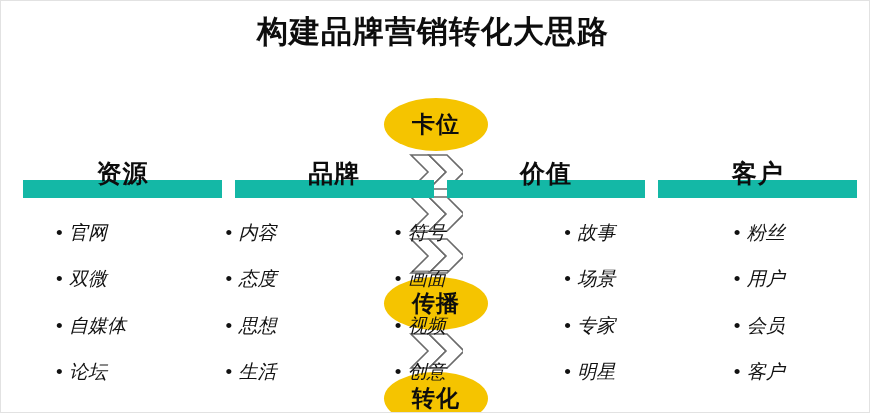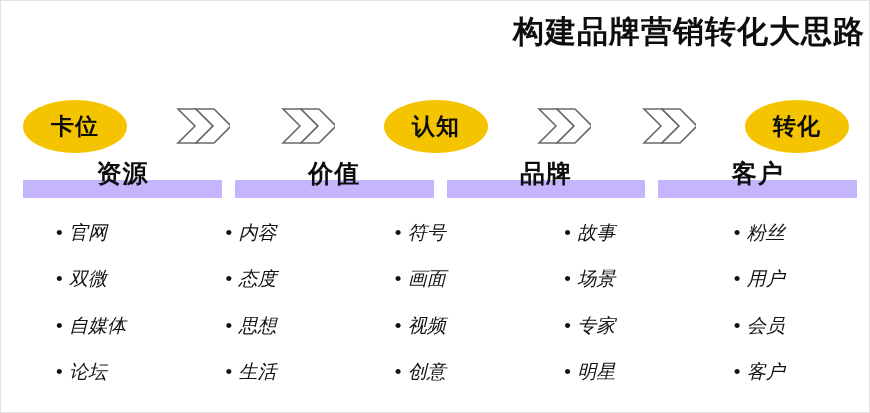--- a/index.html
+++ b/index.html
@@ -19,39 +19,40 @@
     box-sizing: border-box;
     overflow: hidden;
   }
 
   
   #title {
     position: absolute;
     left: 0;
     top: 11px;
     width: 864px;
-    text-align: right;
+    text-align: center;
     font-size: 31px;
     font-weight: bold;
     color: #0d0d0d;
     letter-spacing: 1px;
     line-height: 40px;
     white-space: nowrap;
   }
 
   
   #stage-row {
     position: absolute;
     left: 22px;
     top: 97px;
     width: 826px;
     height: 56px;
     display: flex;
     align-items: center;
     justify-content: space-between;
+    flex-direction: column;
   }
   .stage-cell {
     display: flex;
     align-items: center;
     flex: 0 0 auto;
   }
   .stage-ellipse {
     width: 104px;
     height: 53px;
     border-radius: 50%;
@@ -86,21 +87,21 @@
     top: 179px;
     width: 834px;
     height: 18px;
     display: flex;
     gap: 13px;
   }
   .header-cell {
     position: relative;
     flex: 1 1 0;
     height: 18px;
-    background: #c4b5fd;
+    background: #14b8a6;
   }
   .header-label {
     position: absolute;
     left: 0;
     width: 100%;
     top: -22px;
     text-align: center;
     font-size: 25px;
     font-weight: bold;
     color: #0d0d0d;
@@ -173,33 +174,33 @@
     </div>
 
 
     <div class="chevrons">
       <svg width="54" height="40" viewBox="0 0 54 40" aria-hidden="true">
         <polygon points="2,3 20,3 37,20 20,37 2,37 19,20" fill="#ffffff" stroke="#6b6b6b" stroke-width="1.6" stroke-linejoin="miter"></polygon>
         <polygon points="20,3 38,3 55,20 38,37 20,37 37,20" fill="#ffffff" stroke="#6b6b6b" stroke-width="1.6" stroke-linejoin="miter"></polygon>
       </svg>
     </div>
 
-    <div class="stage-cell">
-      <div class="stage-ellipse">
-        <span class="stage-label">认知</span>
-      </div>
-    </div>
 
     <div class="chevrons">
       <svg width="54" height="40" viewBox="0 0 54 40" aria-hidden="true">
         <polygon points="2,3 20,3 37,20 20,37 2,37 19,20" fill="#ffffff" stroke="#6b6b6b" stroke-width="1.6" stroke-linejoin="miter"></polygon>
         <polygon points="20,3 38,3 55,20 38,37 20,37 37,20" fill="#ffffff" stroke="#6b6b6b" stroke-width="1.6" stroke-linejoin="miter"></polygon>
       </svg>
     </div>
 
+    <div class="stage-cell">
+      <div class="stage-ellipse">
+        <span class="stage-label">传播</span>
+      </div>
+    </div>
 
     <div class="chevrons">
       <svg width="54" height="40" viewBox="0 0 54 40" aria-hidden="true">
         <polygon points="2,3 20,3 37,20 20,37 2,37 19,20" fill="#ffffff" stroke="#6b6b6b" stroke-width="1.6" stroke-linejoin="miter"></polygon>
         <polygon points="20,3 38,3 55,20 38,37 20,37 37,20" fill="#ffffff" stroke="#6b6b6b" stroke-width="1.6" stroke-linejoin="miter"></polygon>
       </svg>
     </div>
 
     <div class="stage-cell">
       <div class="stage-ellipse">
@@ -207,24 +208,24 @@
       </div>
     </div>
 
   </div>
 
   <div id="header-row">
     <div class="header-cell">
       <div class="header-label">资源</div>
     </div>
     <div class="header-cell">
+      <div class="header-label">品牌</div>
+    </div>
+    <div class="header-cell">
       <div class="header-label">价值</div>
-    </div>
-    <div class="header-cell">
-      <div class="header-label">品牌</div>
     </div>
     <div class="header-cell">
       <div class="header-label">客户</div>
     </div>
   </div>
 
   <div id="columns">
 
     <div class="column">
       <div class="bullet-item">

